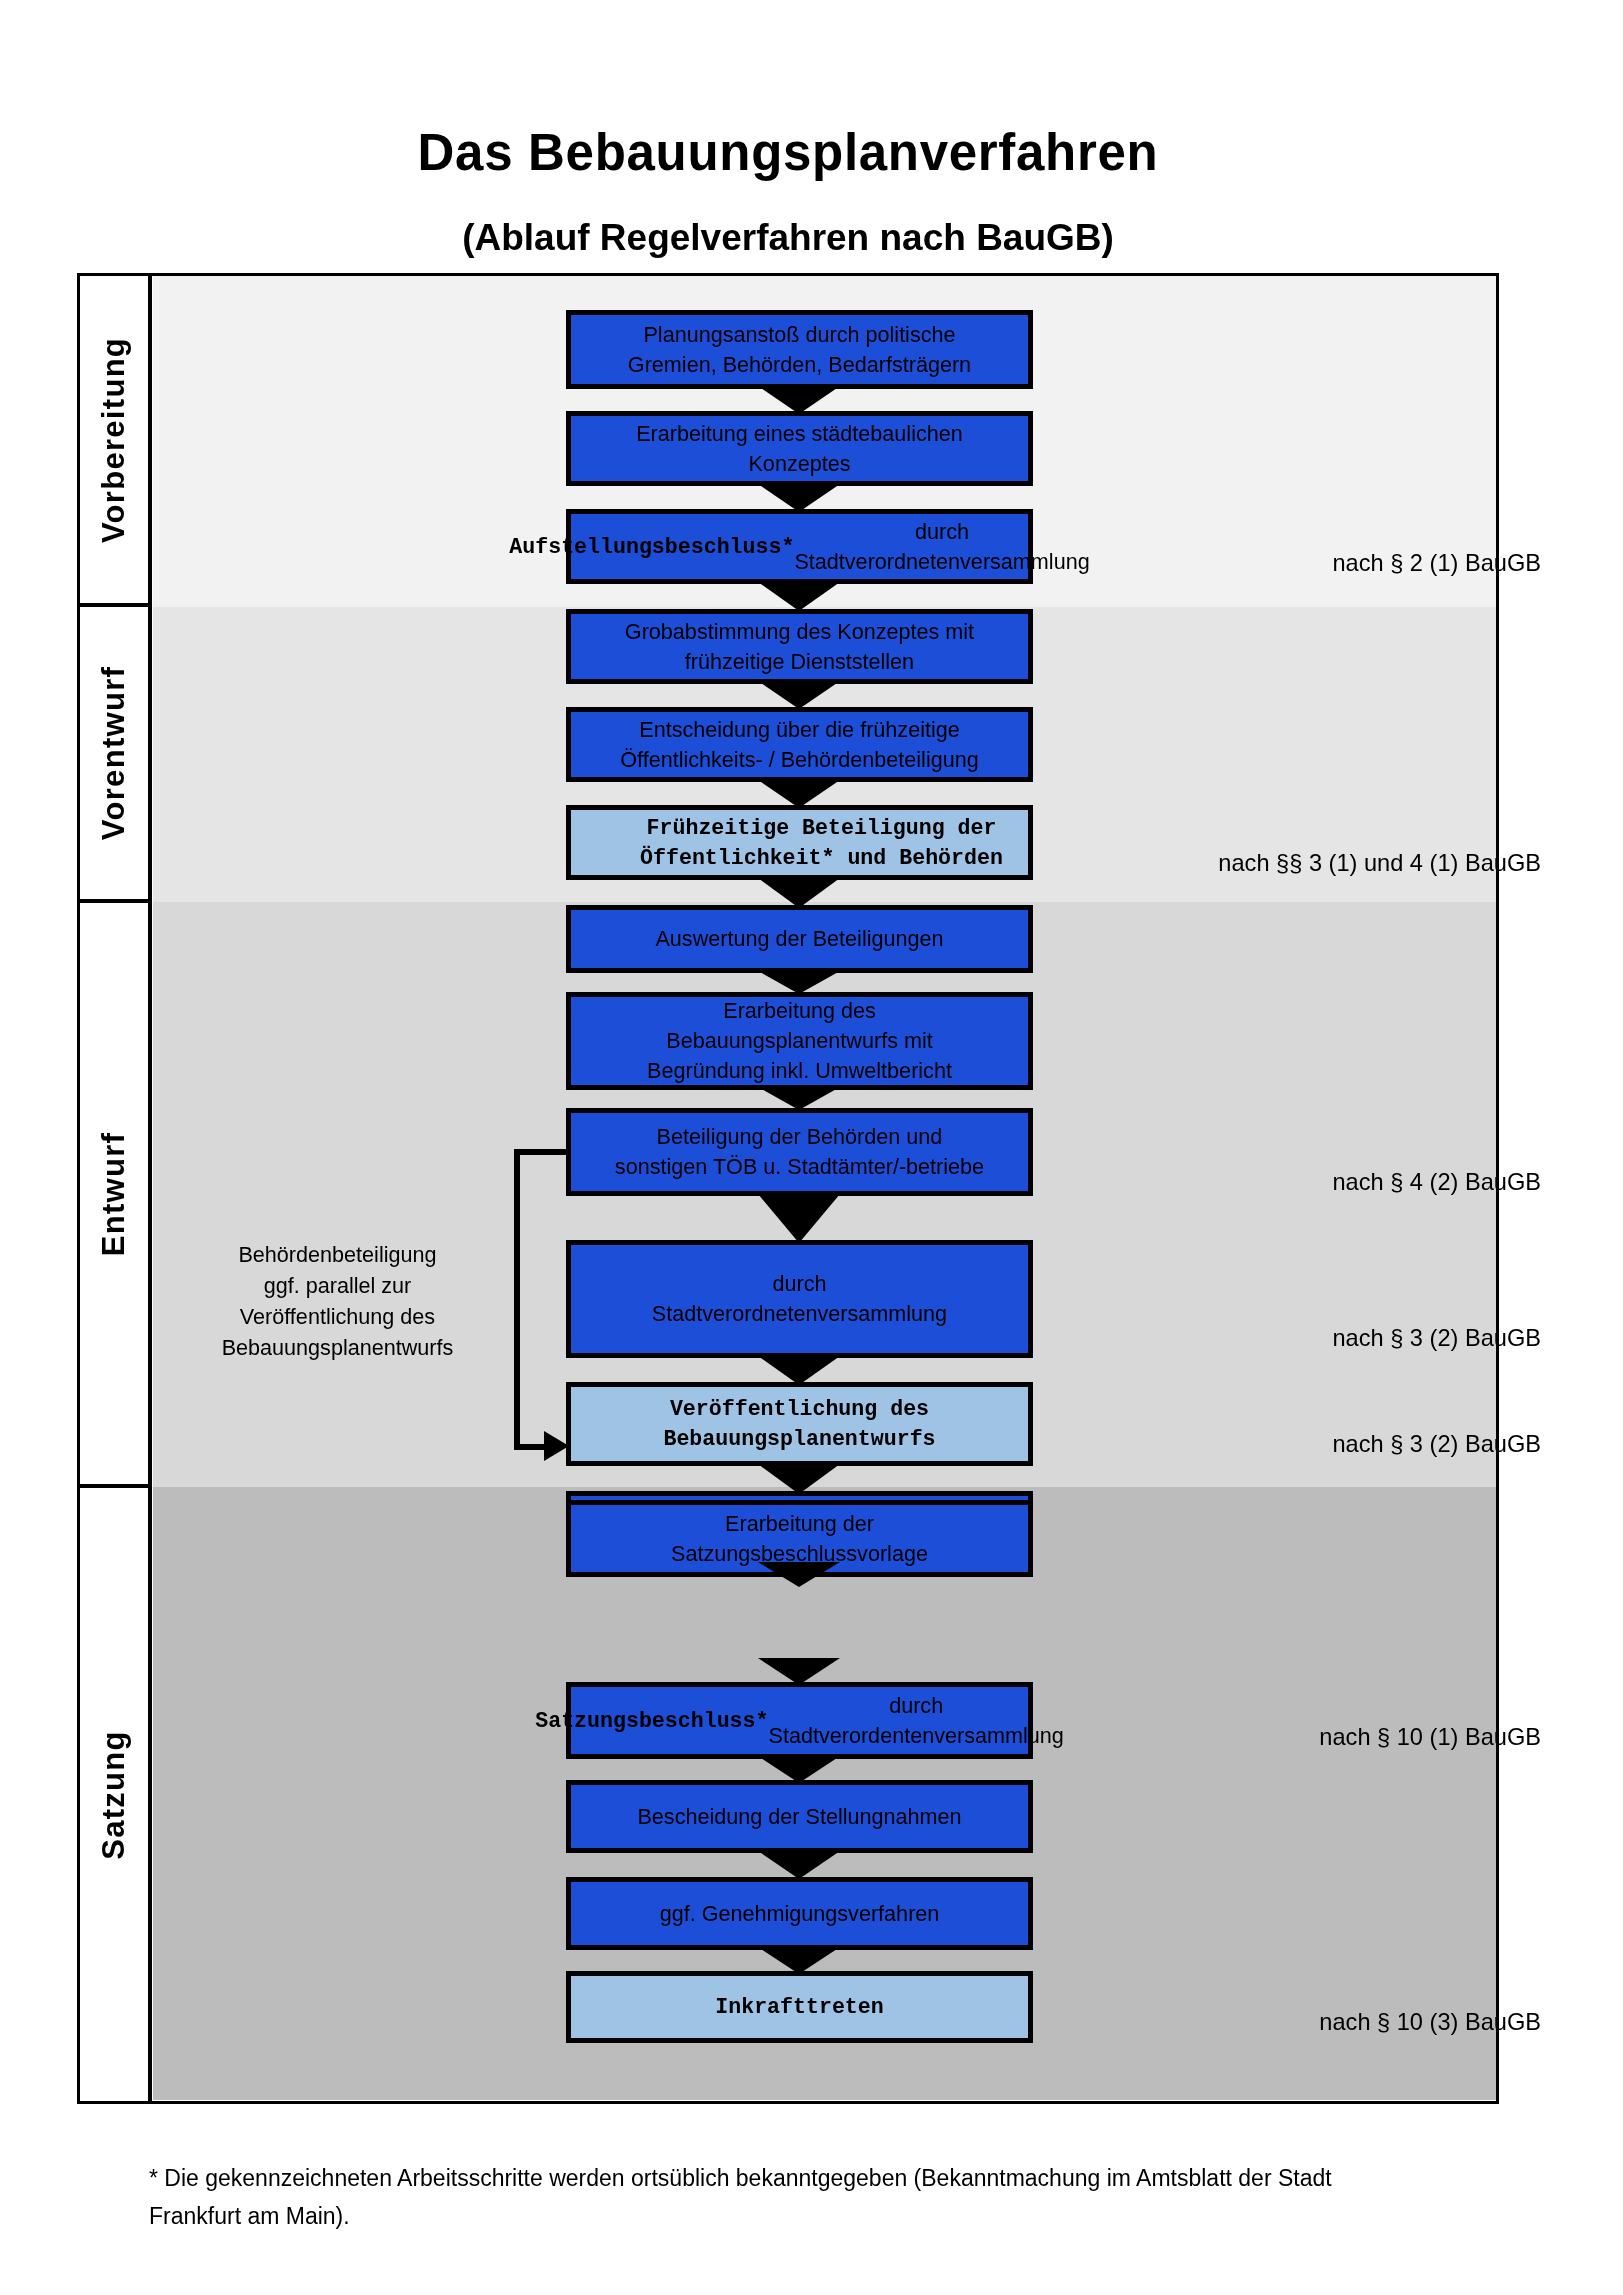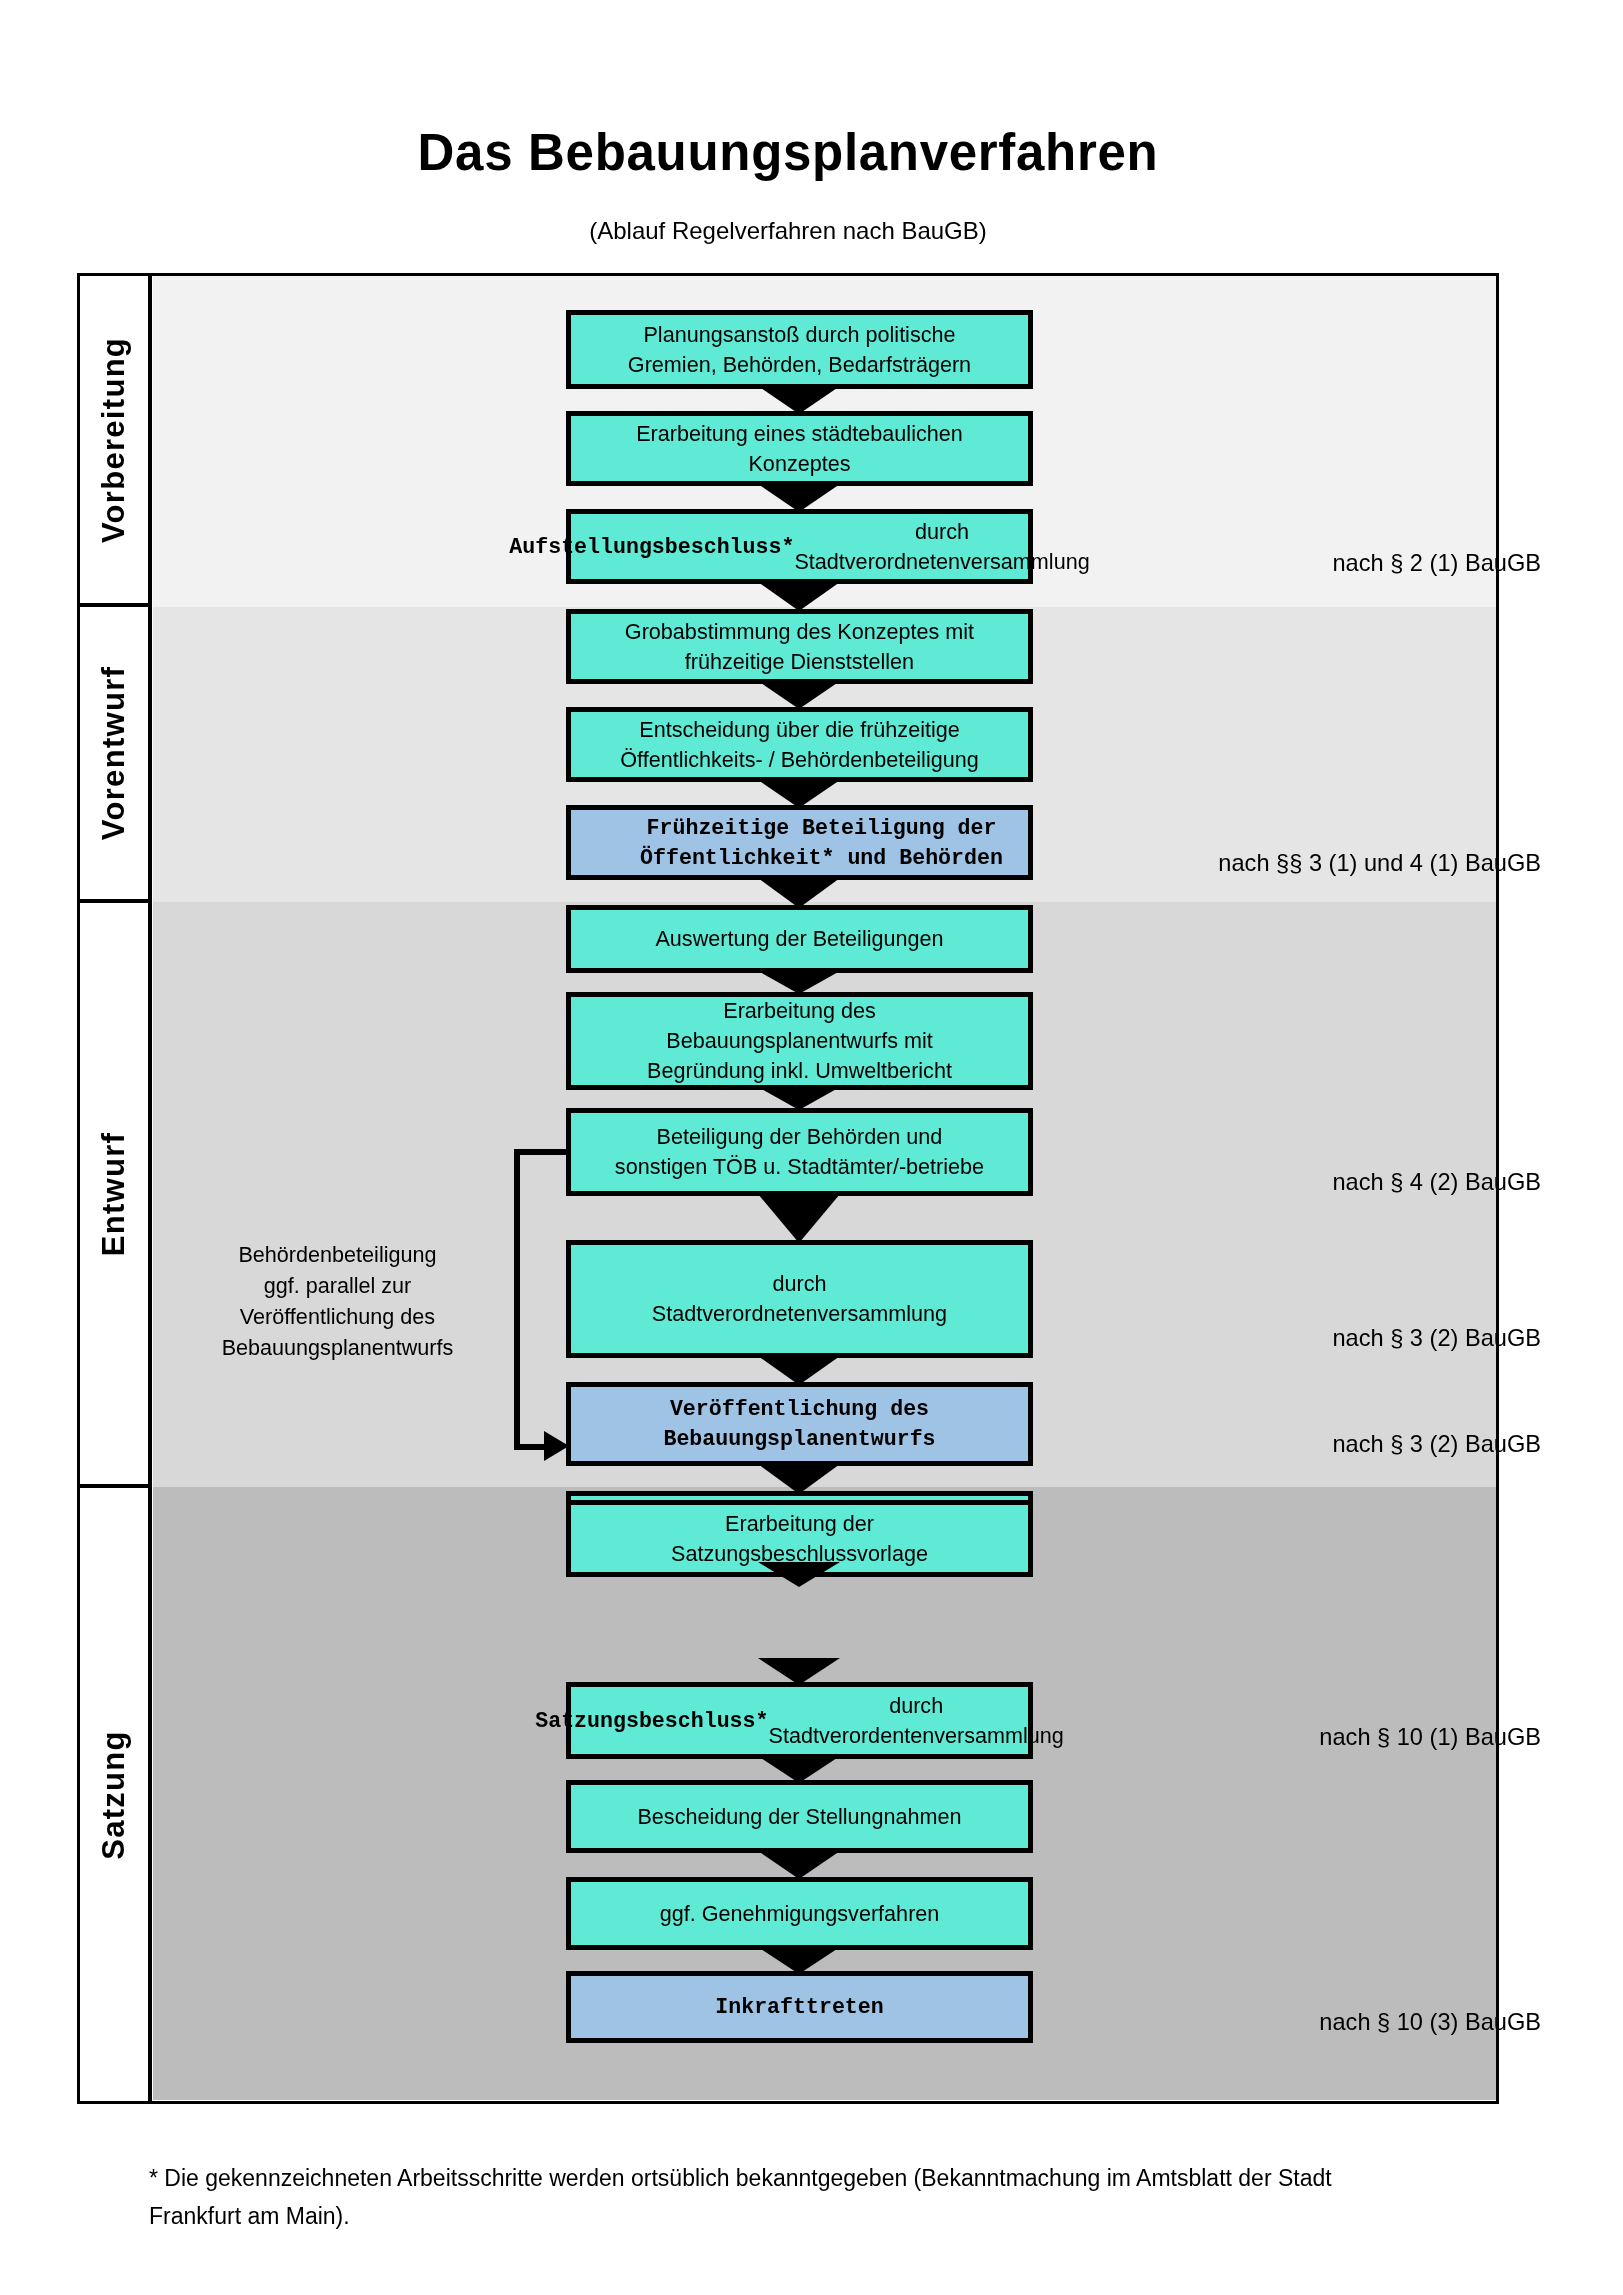--- a/index.html
+++ b/index.html
@@ -6,42 +6,42 @@
   body{
     width:1623px;height:2295px;position:relative;background:#ffffff;
     font-family:"Liberation Sans", sans-serif;color:#000;overflow:hidden;
   }
   .title{
     position:absolute;left:77px;top:123px;width:1422px;text-align:center;
     font-size:51px;font-weight:bold;letter-spacing:0.7px;
   }
   .subtitle{
     position:absolute;left:77px;top:217px;width:1422px;text-align:center;
-    font-size:24px;font-weight:normal;
+    font-size:37px;font-weight:bold;
   }
   .frame{
     position:absolute;left:77px;top:273px;width:1422px;height:1831px;
     border:3.9px solid #000;box-sizing:border-box;background:#fff;
   }
   .labelcol{
     position:absolute;left:0;top:0;bottom:0;width:68px;
     border-right:4.6px solid #000;background:#fff;
   }
   .phase-cell{
     box-sizing:border-box;width:100%;display:flex;align-items:center;justify-content:center;
     background:#fff;border-bottom:4.6px solid #000;overflow:hidden;
   }
   .phase-cell:last-child{border-bottom:none;}
   .rot{
     transform:rotate(-90deg);white-space:nowrap;font-weight:bold;font-size:31px;letter-spacing:1.3px;
   }
   .band{position:absolute;left:73px;right:0;}
   .step{
     position:absolute;left:566px;width:467px;border:5.2px solid #000;box-sizing:border-box;
-    background:#5eead4;display:flex;align-items:center;justify-content:center;
+    background:#1d4ed8;display:flex;align-items:center;justify-content:center;
     text-align:center;font-size:21.6px;line-height:30px;z-index:3;
   }
   .step span{white-space:pre-line;}
   .step .b{font-weight:bold;font-family:Liberation Mono, monospace;}
   .arrow{
     position:absolute;width:0;height:0;z-index:4;
     border-left:41px solid transparent;border-right:41px solid transparent;
     border-top:30px solid #000;
   }
   .annotation{

